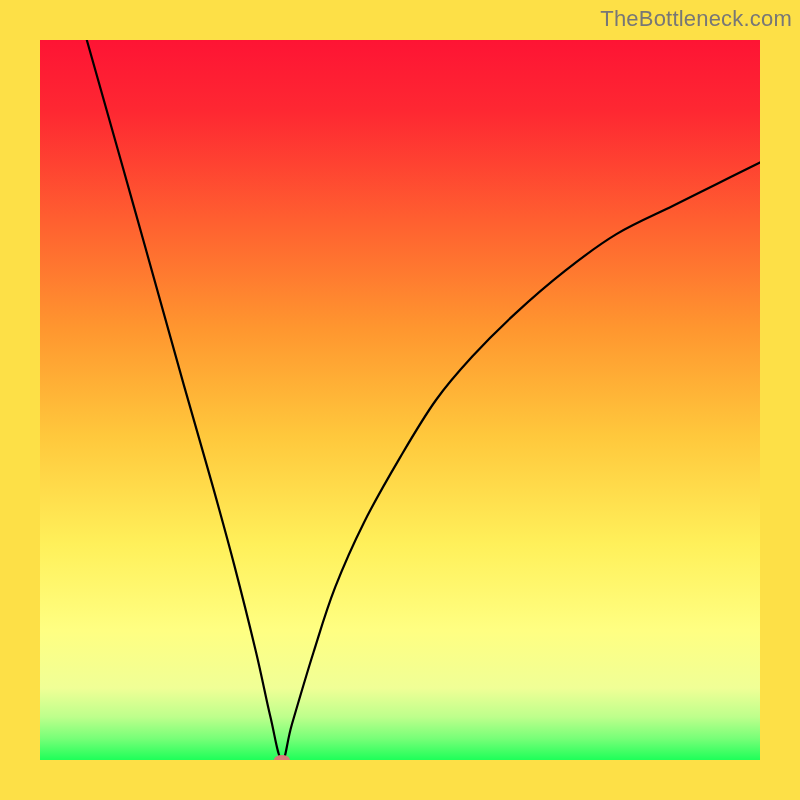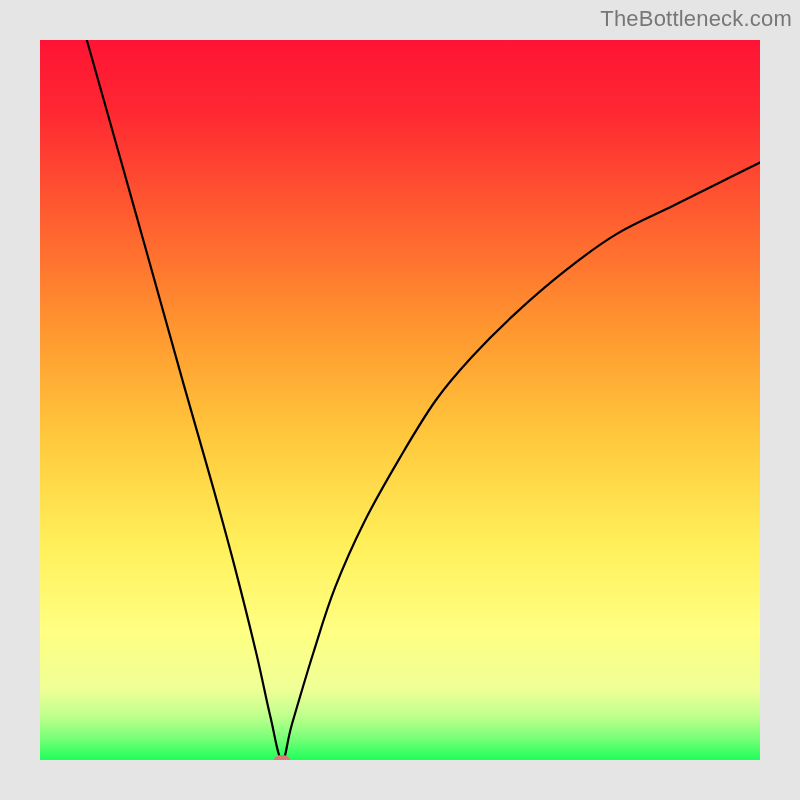--- a/index.html
+++ b/index.html
@@ -10,21 +10,21 @@
     overflow: hidden;
     background: #000;
     font-family: Arial, Helvetica, sans-serif;
   }
   .outer-border {
     position: absolute;
     left: 0;
     top: 0;
     width: 800px;
     height: 800px;
-    background: #e5e5e5;
+    background: #fde047;
   }
   .plot-area {
     position: absolute;
     left: 40px;
     top: 40px;
     width: 720px;
     height: 720px;
   }
   .watermark {
     position: absolute;

